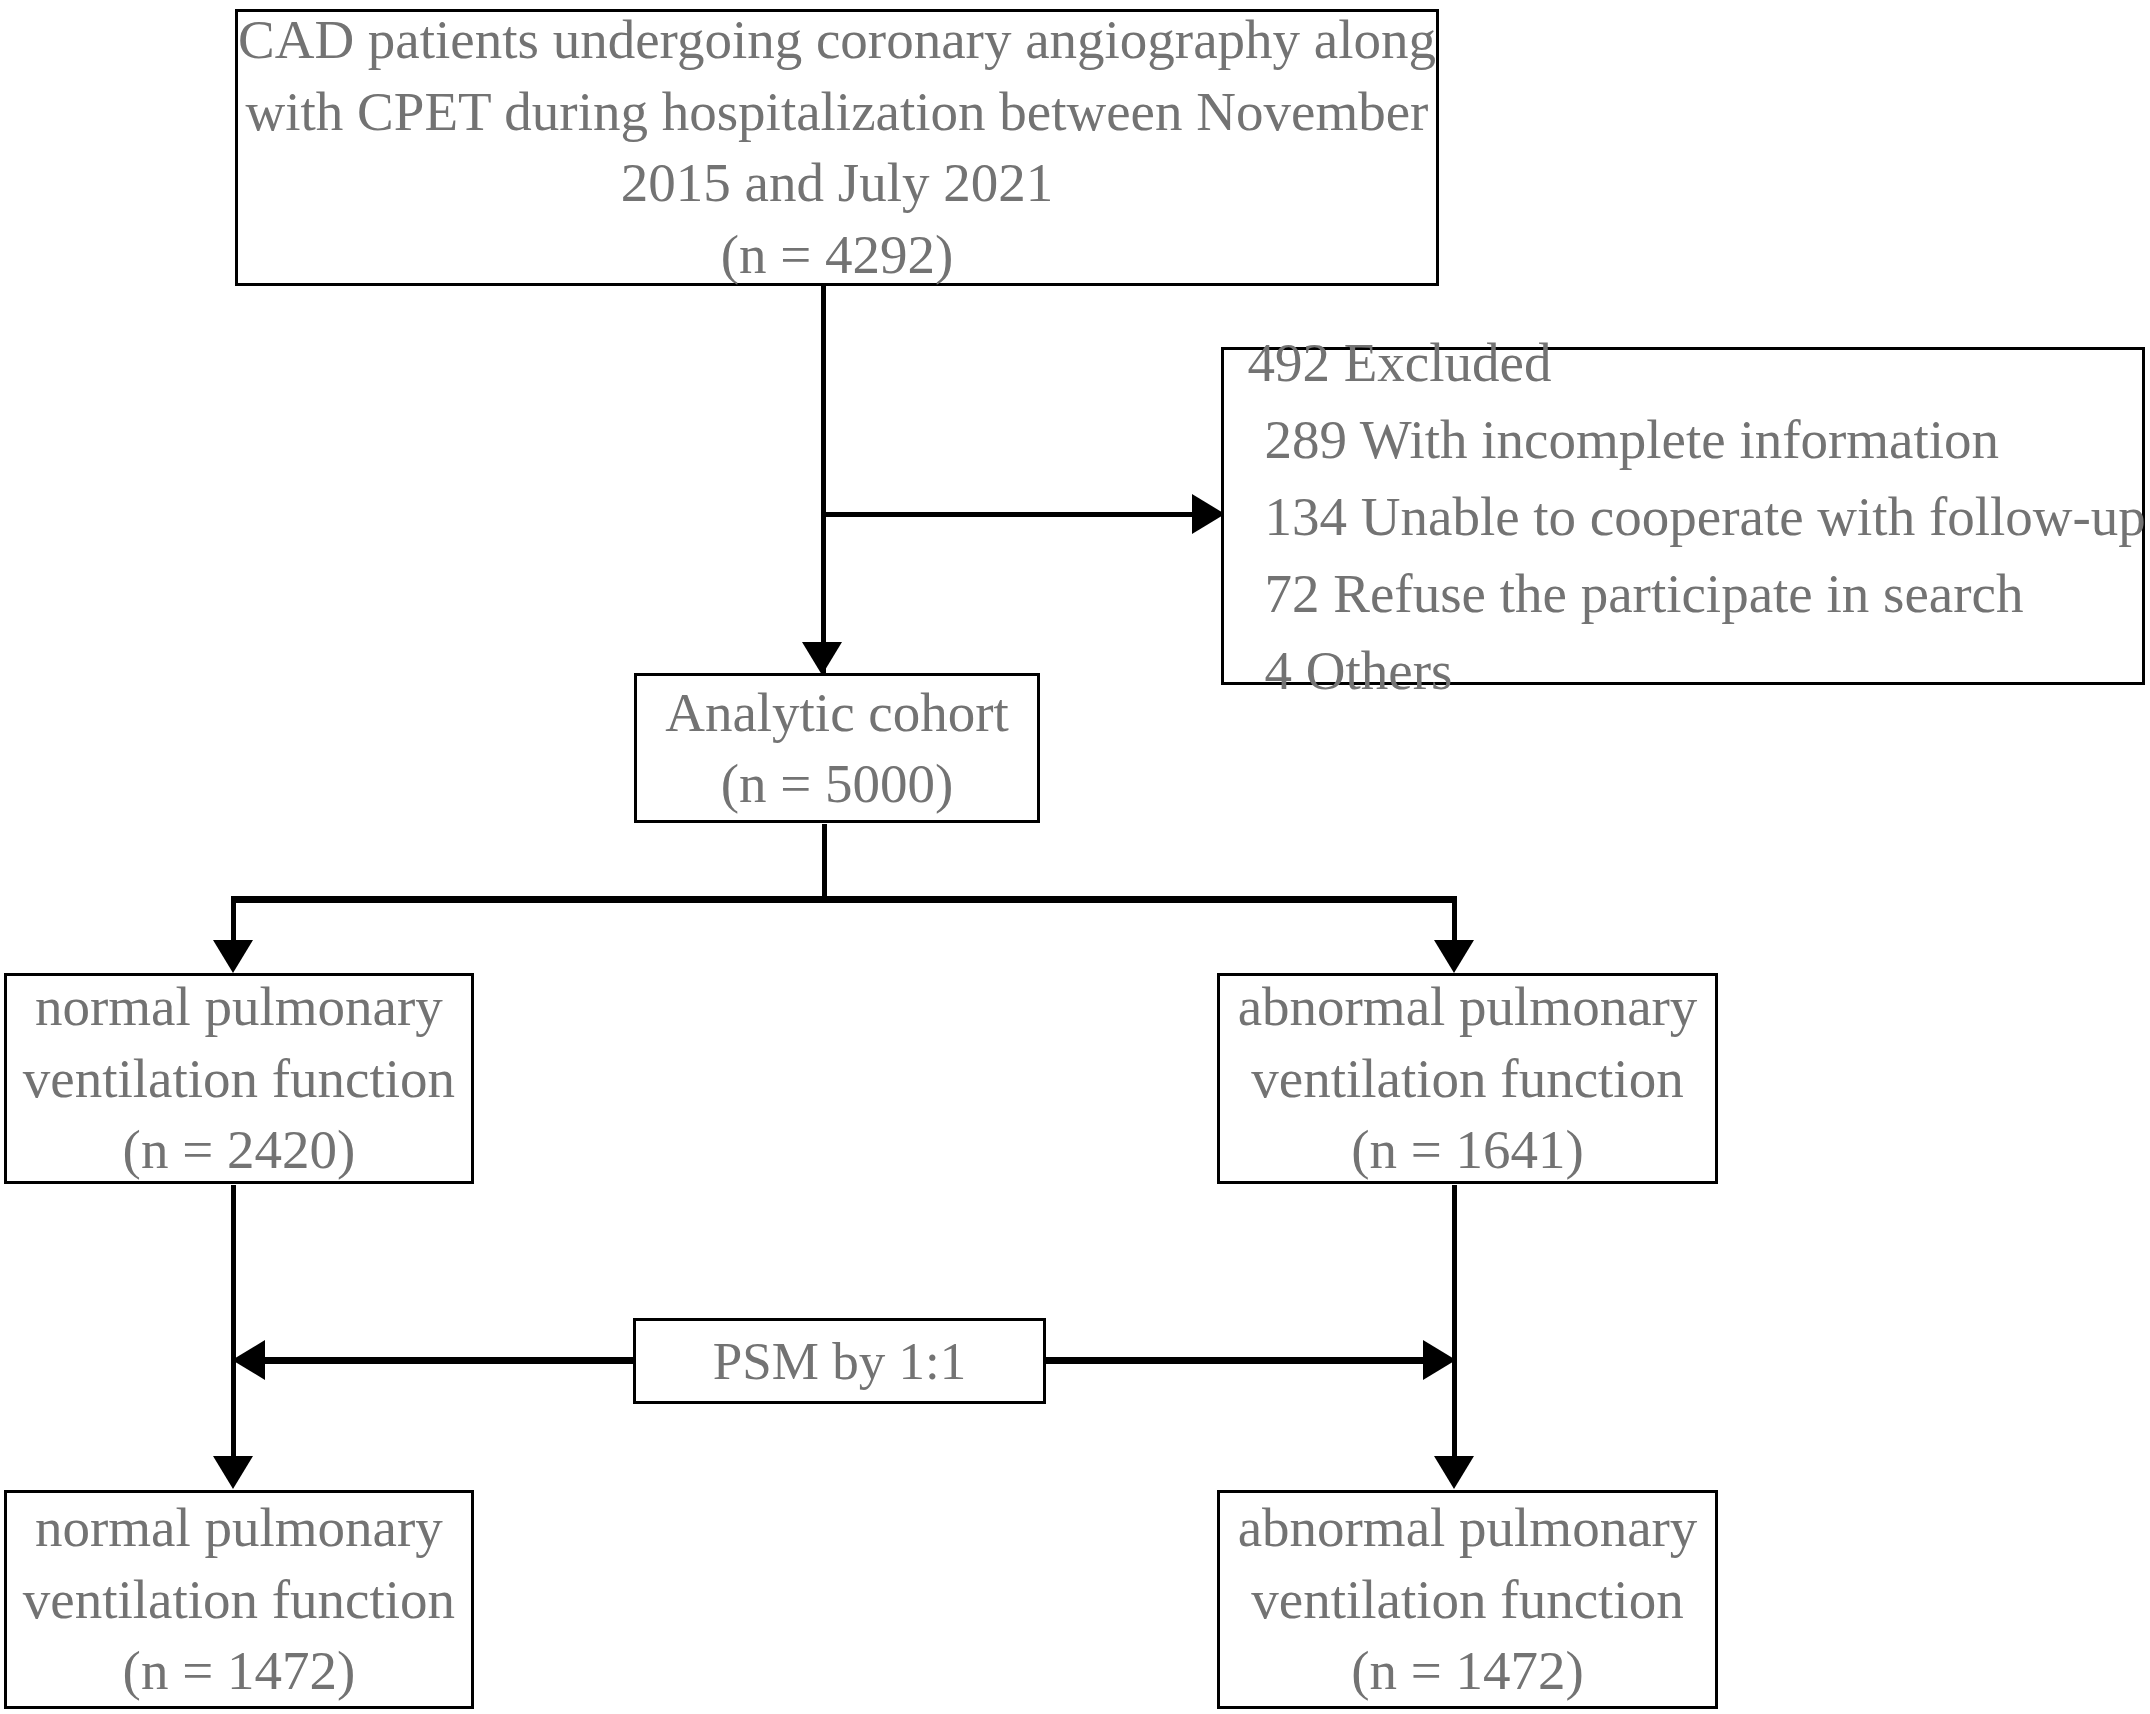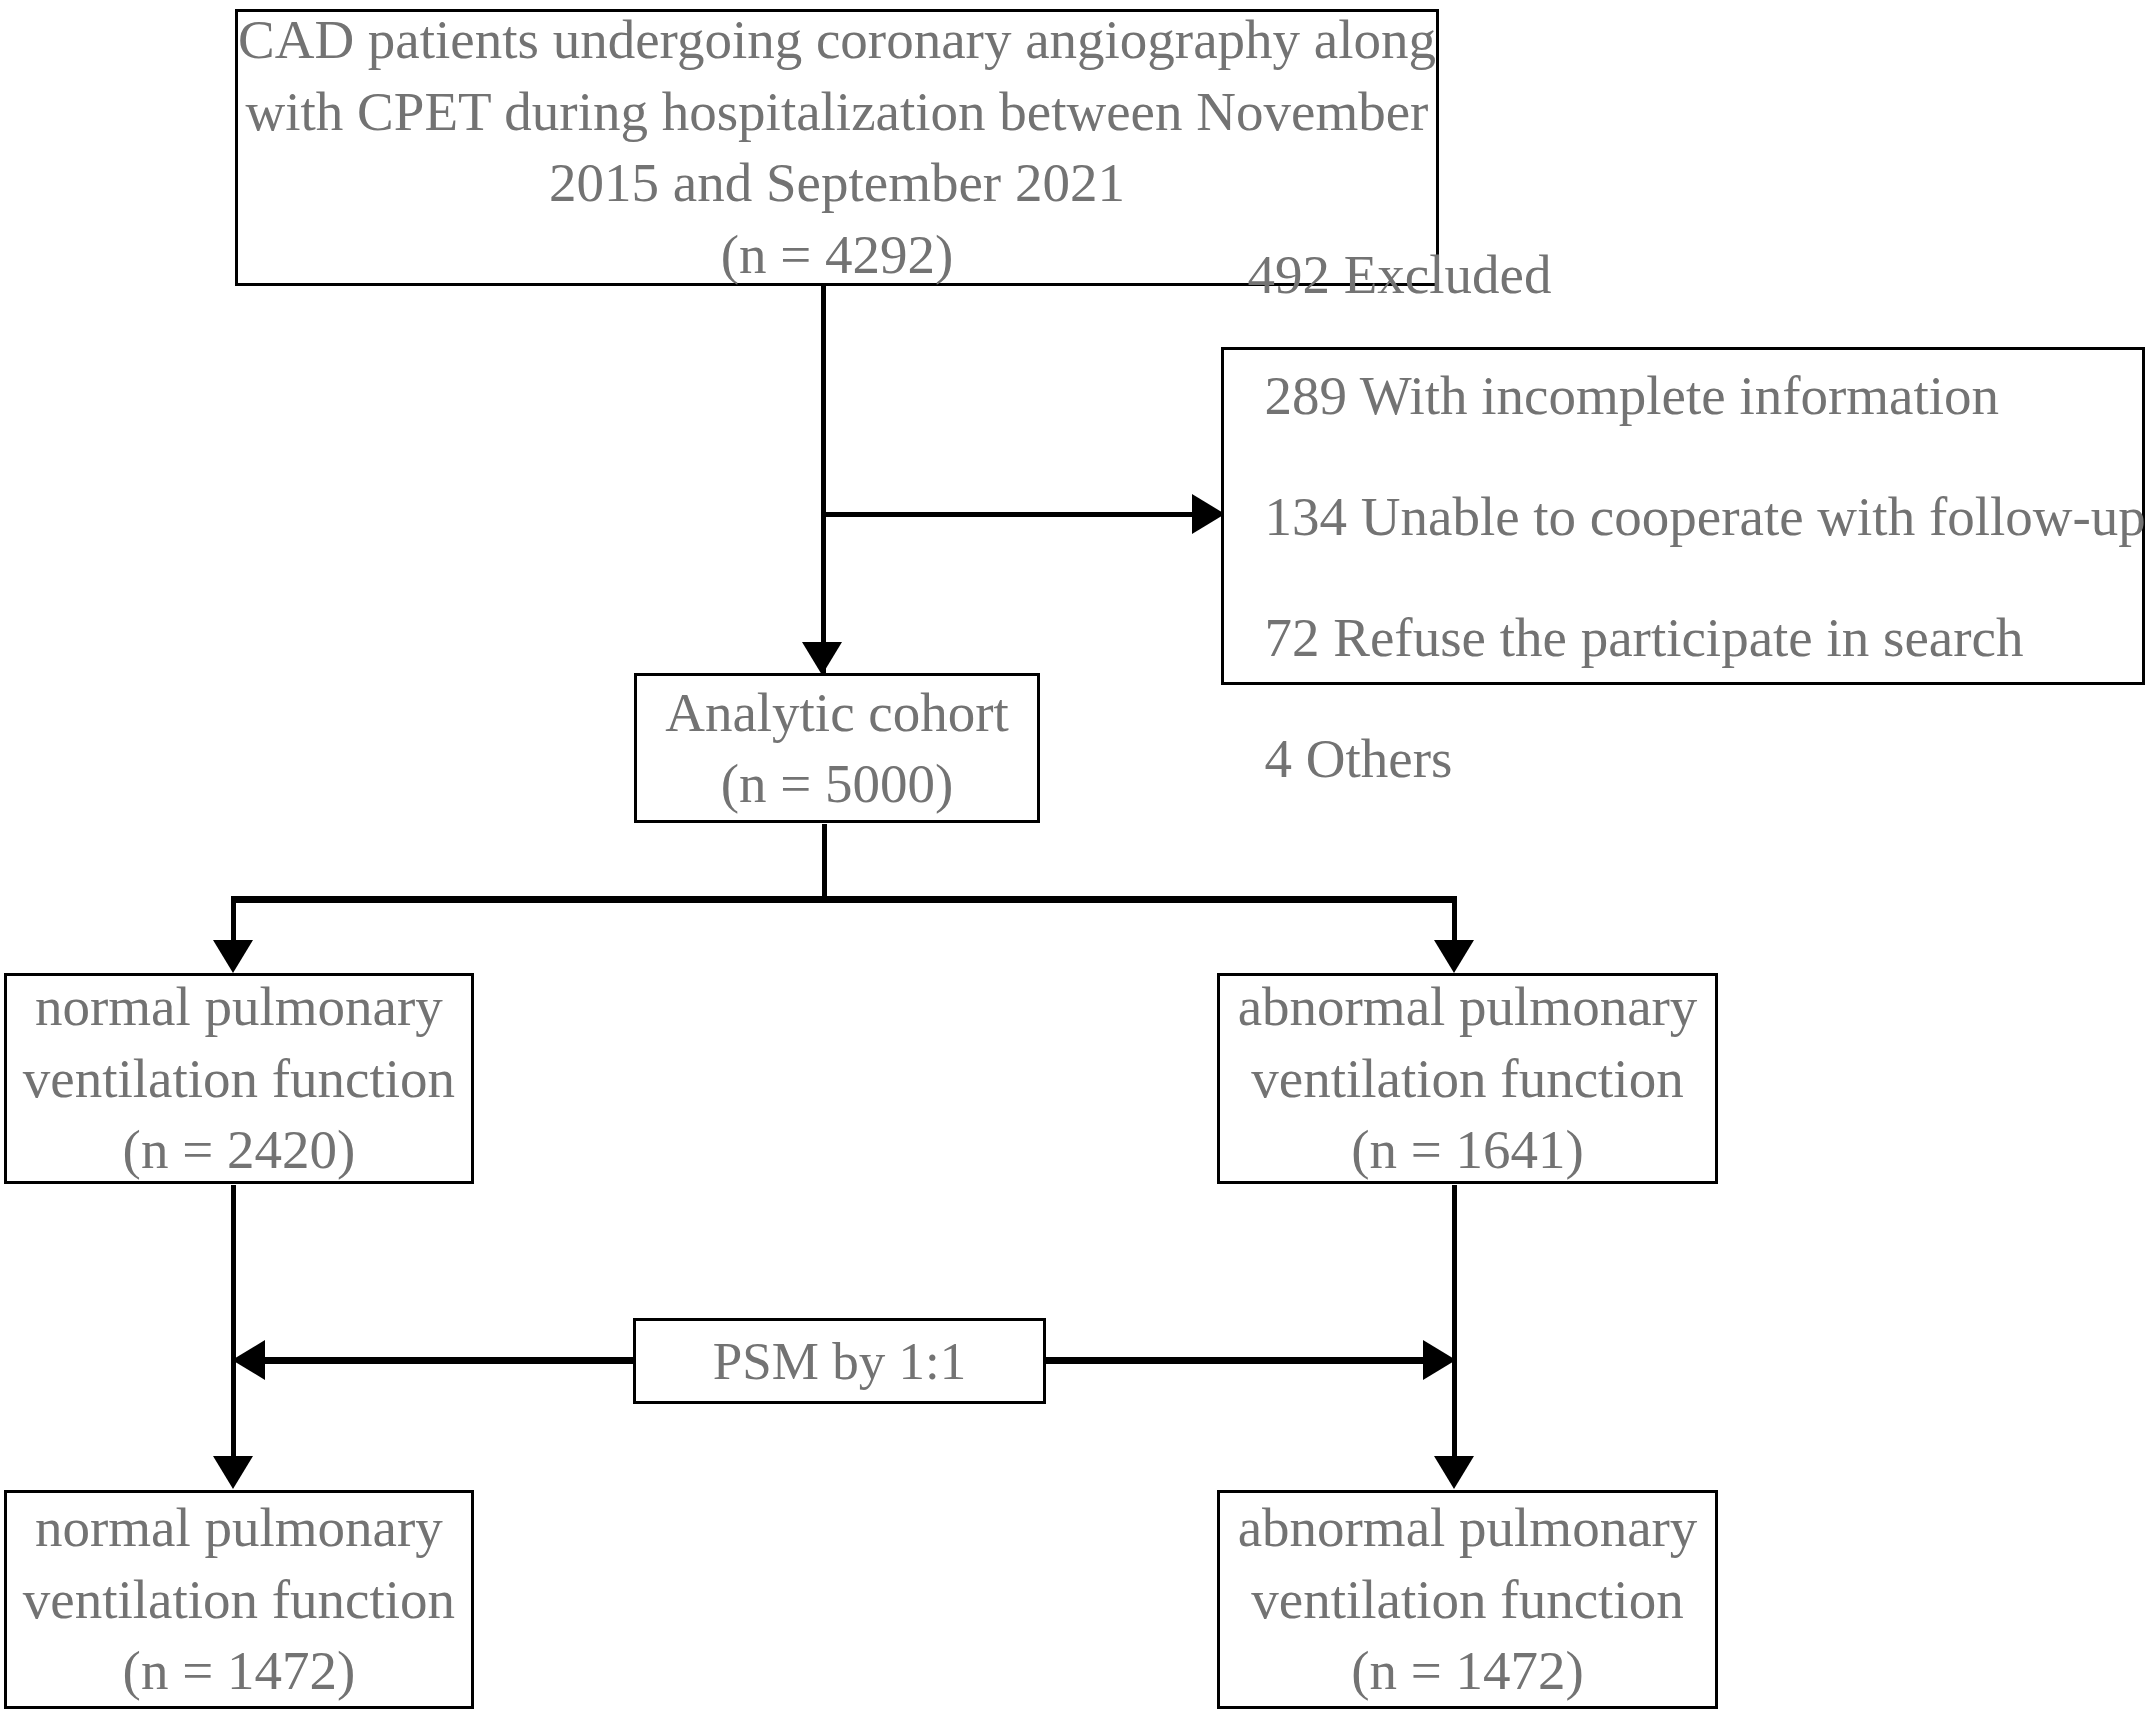--- a/index.html
+++ b/index.html
@@ -30,21 +30,21 @@
     line-height: 1.30;
     z-index: 3;
   }
   .box .ln {
     display: block;
     white-space: pre;
   }
   
   #box-source    { left: 235px;  top: 8.6px;   width: 1204px; height: 277px;  font-size: 55px; }
   #box-excluded  { left: 1221px; top: 347px;  width: 924px; height: 338px;  font-size: 55px;
-                   align-items: flex-start; text-align: left; padding-left: 23.5px; line-height: 1.40; gap: 44px; }
+                   align-items: flex-start; text-align: left; padding-left: 23.5px; line-height: 1.40; }
   #box-cohort    { left: 634px;  top: 673px;  width: 406px;  height: 150px;  font-size: 55px; }
   #box-normal-pre   { left: 3.9px;    top: 973px; width: 470px;  height: 211px; font-size: 55px; }
   #box-abnormal-pre { left: 1217px; top: 973px; width: 501px;  height: 211px; font-size: 55px; }
   #box-psm       { left: 633px;  top: 1318px; width: 413px;  height: 86px;  font-size: 53px; }
   #box-normal-post   { left: 3.9px;    top: 1490px; width: 470px;  height: 219px; font-size: 55px; }
   #box-abnormal-post { left: 1217px; top: 1490px; width: 501px;  height: 219px; font-size: 55px; }
 
   
   .vline {
     position: absolute;
@@ -88,21 +88,21 @@
   .thick { height: 7px; }
 </style>
 </head>
 <body>
 
 <div id="canvas">
 
   <div class="box" id="box-source">
     <span class="ln">CAD patients undergoing coronary angiography along</span>
     <span class="ln">with CPET during hospitalization between November</span>
-    <span class="ln">2015 and September 2021</span>
+    <span class="ln">2015 and July 2021</span>
     <span class="ln">(n = 4292)</span>
   </div>
 
   <div class="vline" style="left:821px; top:286px; height:389px;"></div>
 
   <div class="hline" style="left:821px; top:512px; width:376px;"></div>
   <div class="arrow-right" style="left:1192px; top:494px;"></div>
 
   <div class="arrow-down" style="left:802px; top:642px;"></div>
 

